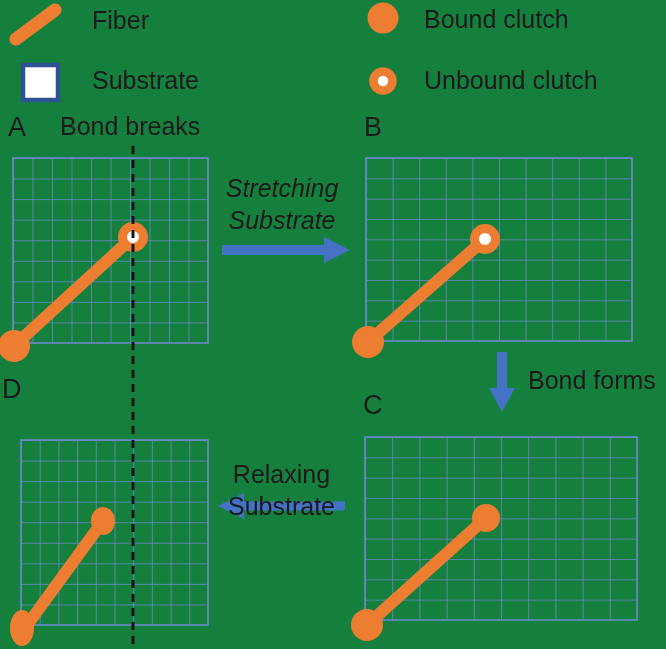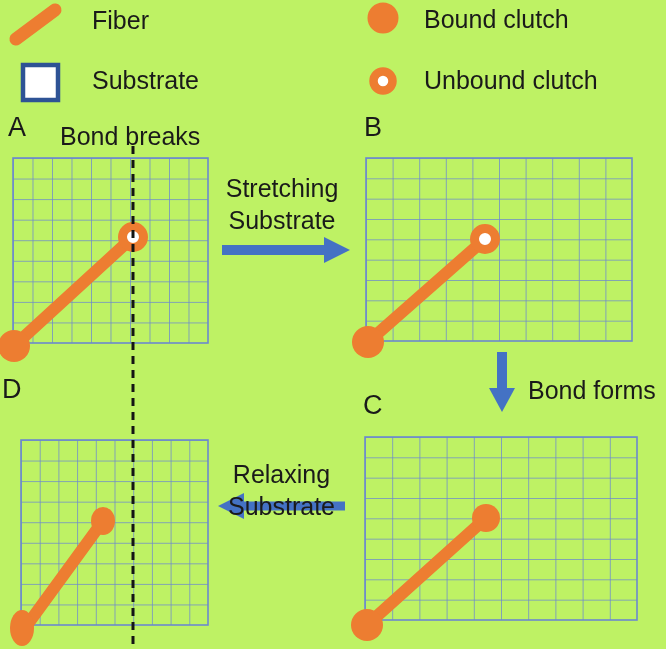--- a/index.html
+++ b/index.html
@@ -1,24 +1,24 @@
 <!DOCTYPE html>
 <html style="--orange: #ED7D31; --blue: #4472C4; --grid-blue: #6C89CE; --substrate-navy: #2E5395; --dash: #141414; --text: #1a1a1a;"><head>
 <meta charset="utf-8">
 <style>
   html,body{margin:0;padding:0;background:#fff;}
   .stage{
-    position:relative;width:666px;height:649px;background:#bef264;overflow:hidden;
+    position:relative;width:666px;height:649px;background:#15803d;overflow:hidden;
     font-family:"Liberation Sans",sans-serif;color:#1a1a1a;
   }
   .stage svg{position:absolute;left:0;top:0;}
   .txt{position:absolute;white-space:nowrap;}
   .legend-label{font-size:25px;}
   .panel-letter{font-size:27px;}
-  .annot{font-size:25px;margin-top:10px;}
+  .annot{font-size:25px;}
   .annot-block{position:absolute;text-align:center;line-height:32px;font-size:25px;}
   
   .f-orange{fill:var(--orange);}
   .s-orange{stroke:var(--orange);}
   .f-white{fill:#ffffff;}
   .f-none{fill:none;}
   .s-navy{stroke:var(--substrate-navy);}
   .s-grid{stroke:var(--grid-blue);}
   .f-blue{fill:var(--blue);}
   .s-blue{stroke:var(--blue);}
@@ -101,21 +101,21 @@
   <div class="txt legend-label" style="left:424px;top:66px;">Unbound clutch</div>
   <div class="txt legend-label" style="left:424px;top:5px;">Bound clutch</div>
 
   <div class="txt panel-letter" style="left:8px;top:112px;">A</div>
   <div class="txt panel-letter" style="left:364px;top:112px;">B</div>
   <div class="txt panel-letter" style="left:363px;top:390px;">C</div>
   <div class="txt panel-letter" style="left:2px;top:374px;">D</div>
 
   <div class="txt annot" style="left:60px;top:112px;">Bond breaks</div>
 
-  <div class="annot-block" style="left:212px;top:172px;width:140px;">
+  <div class="annot-block" style="left:212px;top:172px;width:140px;font-style:italic;">
     <span style="display:block;">Stretching</span>
     <span style="display:block;">Substrate</span>
   </div>
 
   <div class="txt annot" style="left:528px;top:366px;">Bond forms</div>
 
   <div class="annot-block" style="left:214px;top:427px;width:135px;">
     <span style="display:block;margin-top:31px;">Relaxing</span>
     <span style="display:block;">Substrate</span>
   </div>

